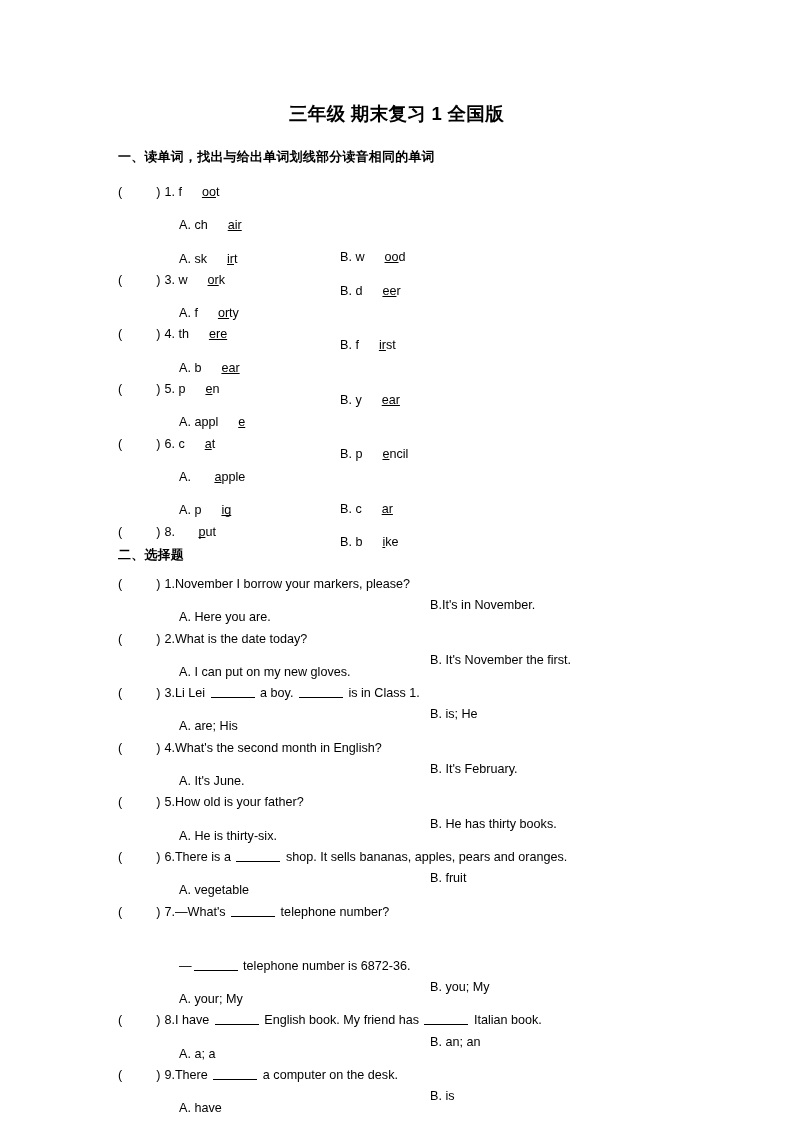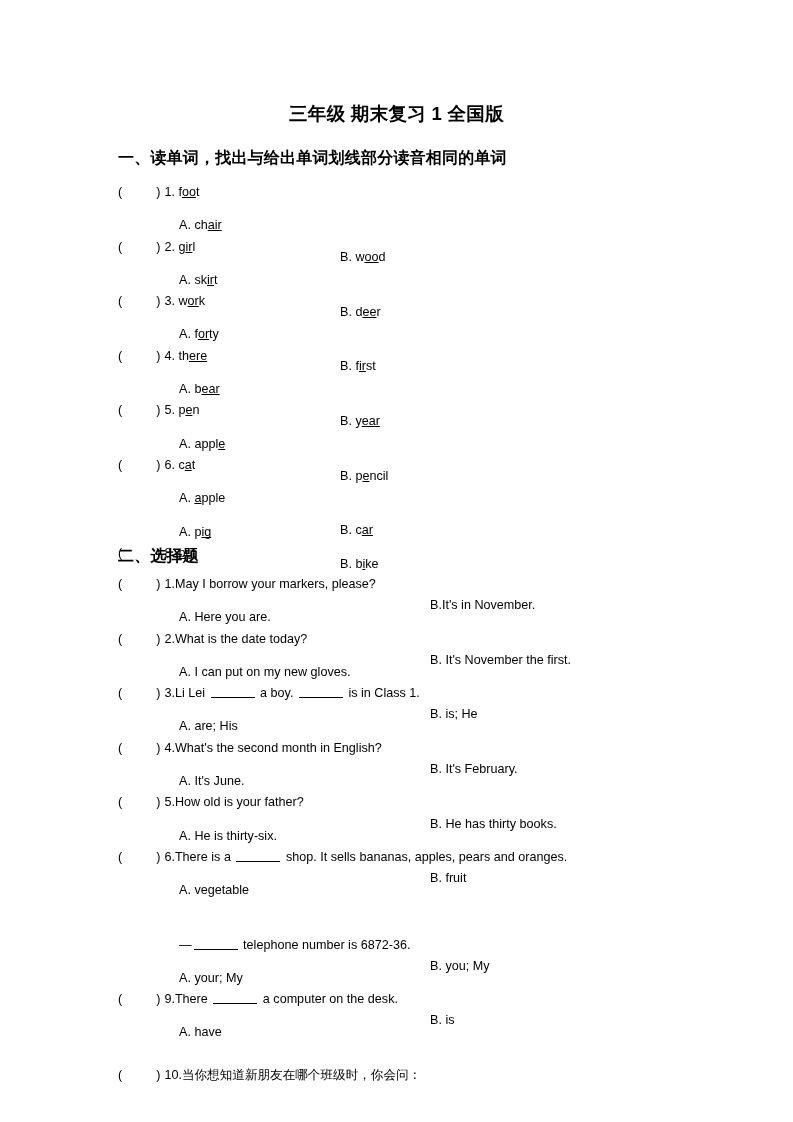--- a/index.html
+++ b/index.html
@@ -34,21 +34,21 @@
     font-size: 18.5px;
     font-weight: bold;
     letter-spacing: 0.3px;
     line-height: 1.2;
   }
 
   
   .section-heading {
     position: absolute;
     left: 118px;
-    font-size: 16px;
+    font-size: 13px;
     font-weight: bold;
     letter-spacing: 0.2px;
     white-space: nowrap;
   }
   #heading-1 { top: 148px; }
   #heading-2 { top: 546px; }
 
   
   .qblock {
     position: absolute;
@@ -96,20 +96,21 @@
     display: block;
     white-space: nowrap;
     padding-left: 61px;
     margin-top: 33px;
   }
 
   
   u.mark {
     text-decoration-skip-ink: none;
     text-underline-offset: 1px;
+    padding-left: 20px;
   }
 
   
   .blank {
     display: inline-block;
     border-bottom: 1.1px solid #000;
     height: 0.95em;
     vertical-align: -1px;
     margin: 0 2px;
   }
@@ -133,23 +134,20 @@
       <span class="q-stem">
         <span class="paren-open">(</span><span class="paren-gap"></span><span class="paren-close">)</span><span class="q-num">1.</span>&nbsp;<span>f</span><u class="mark">oo</u><span>t</span>
       </span>
       <span class="q-opts">
         <span class="opt-a"><span>A.</span><span> ch</span><u class="mark">air</u><span></span></span>
         <span class="opt-b"><span>B.</span><span> w</span><u class="mark">oo</u><span>d</span></span>
       </span>
     </div>
 
     <div class="q-item">
-      <span class="q-stem">
-        <span class="paren-open">(</span><span class="paren-gap"></span><span class="paren-close">)</span><span class="q-num">2.</span>&nbsp;<span>g</span><u class="mark">ir</u><span>l</span>
-      </span>
       <span class="q-opts">
         <span class="opt-a"><span>A.</span><span> sk</span><u class="mark">ir</u><span>t</span></span>
         <span class="opt-b"><span>B.</span><span> d</span><u class="mark">ee</u><span>r</span></span>
       </span>
     </div>
 
     <div class="q-item">
       <span class="q-stem">
         <span class="paren-open">(</span><span class="paren-gap"></span><span class="paren-close">)</span><span class="q-num">3.</span>&nbsp;<span>w</span><u class="mark">or</u><span>k</span>
       </span>
@@ -203,21 +201,21 @@
     </div>
 
   </div>
 
   <div class="section-heading" id="heading-2">二、选择题</div>
 
   <div class="qblock" id="section-2-list">
 
     <div class="q-item">
       <span class="q-stem">
-        <span class="paren-open">(</span><span class="paren-gap"></span><span class="paren-close">)</span><span class="q-num">1.</span><span>May I borrow your markers, please?</span>
+        <span class="paren-open">(</span><span class="paren-gap"></span><span class="paren-close">)</span><span class="q-num">1.</span><span>November I borrow your markers, please?</span>
       </span>
       <span class="q-opts">
         <span class="opt-a">A. Here you are.</span>
         <span class="opt-b">B.It's in November.</span>
       </span>
     </div>
 
     <div class="q-item">
       <span class="q-stem">
         <span class="paren-open">(</span><span class="paren-gap"></span><span class="paren-close">)</span><span class="q-num">2.</span><span>What is the date today?</span>
@@ -262,27 +260,39 @@
       <span class="q-stem">
         <span class="paren-open">(</span><span class="paren-gap"></span><span class="paren-close">)</span><span class="q-num">6.</span><span>There is a </span><span class="blank w1"></span><span> shop. It sells bananas, apples, pears and oranges.</span>
       </span>
       <span class="q-opts">
         <span class="opt-a">A. vegetable</span>
         <span class="opt-b">B. fruit</span>
       </span>
     </div>
 
     <div class="q-item">
+      <span class="q-stem">
+        <span class="paren-open">(</span><span class="paren-gap"></span><span class="paren-close">)</span><span class="q-num">7.</span><span>—What's </span><span class="blank w1"></span><span> telephone number?</span>
+      </span>
       <span class="q-cont"><span>—</span><span class="blank w1"></span><span> telephone number is 6872-36.</span></span>
       <span class="q-opts">
         <span class="opt-a">A. your; My</span>
         <span class="opt-b">B. you; My</span>
       </span>
     </div>
 
+    <div class="q-item">
+      <span class="q-stem">
+        <span class="paren-open">(</span><span class="paren-gap"></span><span class="paren-close">)</span><span class="q-num">8.</span><span>I have </span><span class="blank w1"></span><span> English book. My friend has </span><span class="blank w1"></span><span> Italian book.</span>
+      </span>
+      <span class="q-opts">
+        <span class="opt-a">A. a; a</span>
+        <span class="opt-b">B. an; an</span>
+      </span>
+    </div>
 
     <div class="q-item">
       <span class="q-stem">
         <span class="paren-open">(</span><span class="paren-gap"></span><span class="paren-close">)</span><span class="q-num">9.</span><span>There </span><span class="blank w1"></span><span> a computer on the desk.</span>
       </span>
       <span class="q-opts">
         <span class="opt-a">A. have</span>
         <span class="opt-b">B. is</span>
       </span>
     </div>

